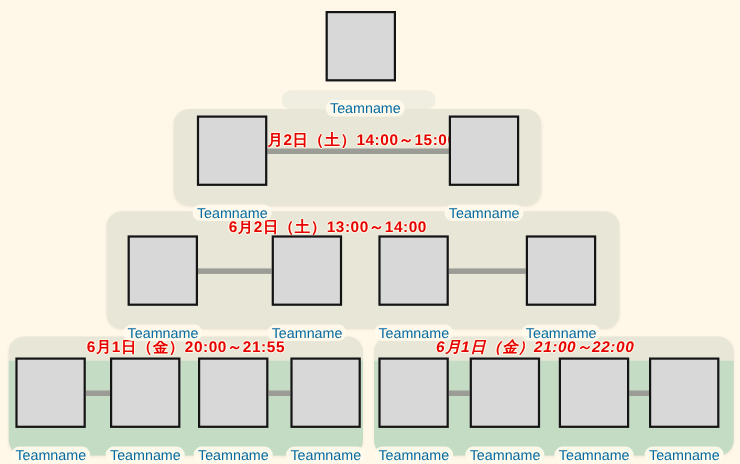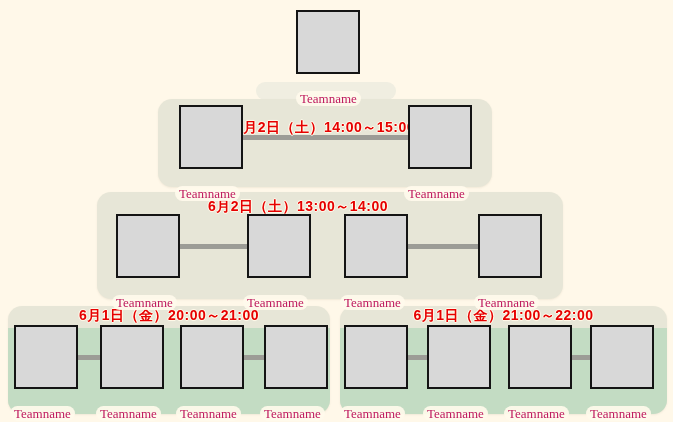--- a/index.html
+++ b/index.html
@@ -40,21 +40,21 @@
     letter-spacing:0.5px;
     white-space:nowrap;
     text-shadow:
       -1px 0 0 #FFF9E8, 1px 0 0 #FFF9E8,
       0 -1px 0 #FFF9E8, 0 1px 0 #FFF9E8,
       0 0 2px #FFFFFF;
   }
   .schedule-final{left:158px;width:334px;top:119px;}
   .schedule-semi{left:97px;width:402px;top:198px;}
   .schedule-qf-a{left:8px;width:322px;top:307px;}
-  .schedule-qf-b{left:340px;width:327px;top:307px;}
+  .schedule-qf-b{left:323px;width:327px;top:307px;font-style:italic;}
   
   .connector{position:absolute;height:5px;background:#9C9C96;}
   .c-final{left:242px;top:135px;width:167px;}
   .c-semi-1{left:180px;top:244px;width:67px;}
   .c-semi-2{left:408px;top:244px;width:70px;}
   .c-qfa-1{left:78px;top:355px;width:22px;}
   .c-qfa-2{left:244px;top:355px;width:20px;}
   .c-qfb-1{left:408px;top:355px;width:19px;}
   .c-qfb-2{left:572px;top:355px;width:18px;}
   
@@ -65,24 +65,24 @@
     background:#D8D8D8;
     border:2px solid #141414;
   }
   .team .label{
     display:inline-block;
     margin-top:17px;
     margin-left:-4px;
     padding:0 4px;
     background:rgba(255,250,236,0.92);
     border-radius:8px;
-    font-family:Liberation Serif, serif;
+    font-family:Liberation Sans, sans-serif;
     font-size:13px;
     line-height:15px;
-    color:#be185d;
+    color:#0369a1;
     white-space:nowrap;
     text-shadow:0 0 2px #FFFBEE;
   }
   .team-champion{left:296px;top:10px;text-align:center;}
   .team-champion .label{margin-left:0;}
   .t-final-1{left:179px;top:105px;}
   .t-final-2{left:408px;top:105px;}
   .t-semi-1{left:116px;top:214px;}
   .t-semi-2{left:247px;top:214px;}
   .t-semi-3{left:344px;top:214px;}
@@ -115,21 +115,21 @@
   <div class="connector c-final"></div>
   <div class="connector c-semi-1"></div>
   <div class="connector c-semi-2"></div>
   <div class="connector c-qfa-1"></div>
   <div class="connector c-qfa-2"></div>
   <div class="connector c-qfb-1"></div>
   <div class="connector c-qfb-2"></div>
 
   <div class="schedule schedule-final">6月2日（土）14:00～15:00</div>
   <div class="schedule schedule-semi">6月2日（土）13:00～14:00</div>
-  <div class="schedule schedule-qf-a">6月1日（金）20:00～21:00</div>
+  <div class="schedule schedule-qf-a">6月1日（金）20:00～21:55</div>
   <div class="schedule schedule-qf-b">6月1日（金）21:00～22:00</div>
 
   <div class="team team-champion">
     <div class="box"></div>
     <div class="label">Teamname</div>
   </div>
 
   <div class="team t-final-1">
     <div class="box"></div>
     <div class="label">Teamname</div>

